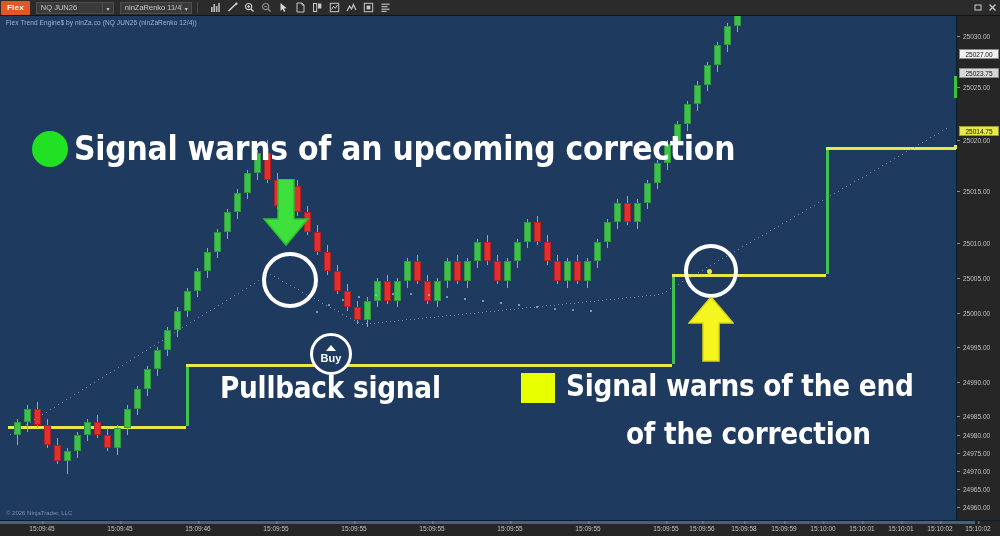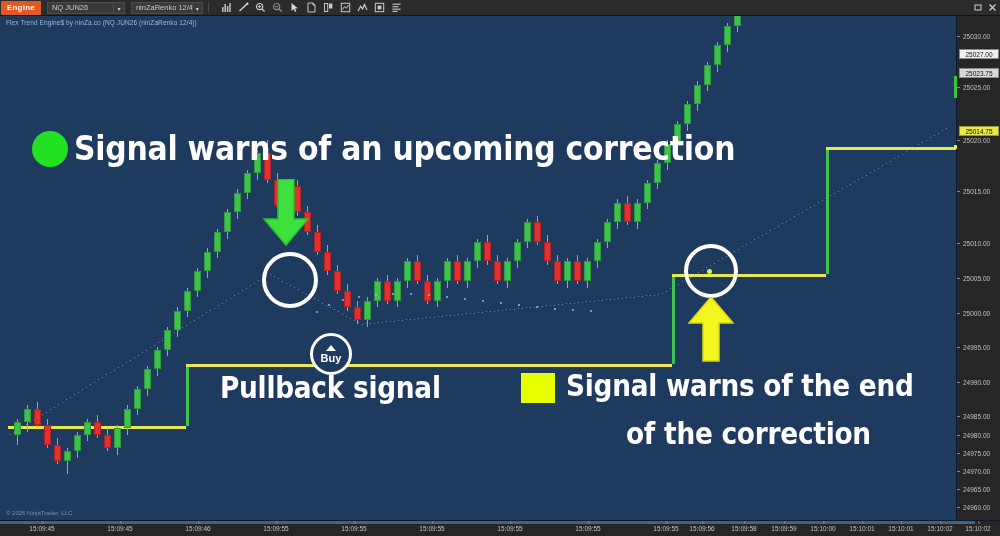--- a/index.html
+++ b/index.html
@@ -172,29 +172,29 @@
   }
 
   .arrow-green, .arrow-yellow { position: absolute; }
 </style>
 </head>
 <body>
 
 <div id="app">
 
   <div class="toolbar">
-    <div class="tb-chart-btn">Engine</div>
+    <div class="tb-chart-btn">Flex</div>
 
     <div class="tb-combo" id="combo-instrument">
       <div class="cval">NQ JUN26</div>
       <div class="carrow">▾</div>
     </div>
 
     <div class="tb-combo" id="combo-interval">
-      <div class="cval">ninZaRenko 12/4</div>
+      <div class="cval">ninZaRenko 11/4</div>
       <div class="carrow">▾</div>
     </div>
 
     <div class="tb-sep"></div>
 
     <div class="tb-icons">
       <div class="tb-ico">
         <svg width="11" height="11" viewBox="0 0 11 11">
             <rect x="1" y="5" width="1.6" height="5" fill="#b9b9b9"></rect>
             <rect x="3.4" y="2" width="1.6" height="8" fill="#b9b9b9"></rect>

